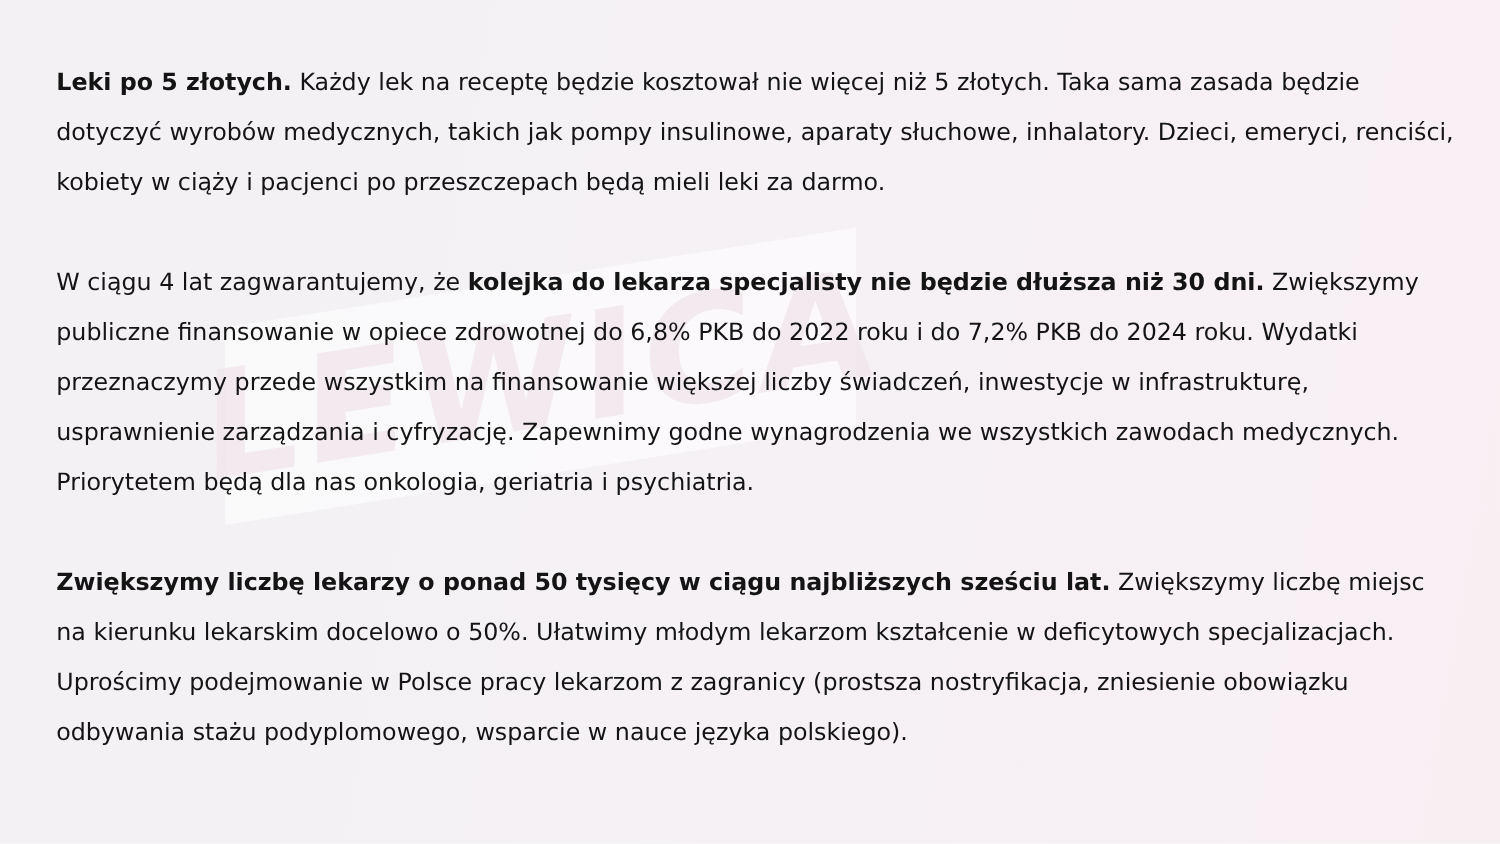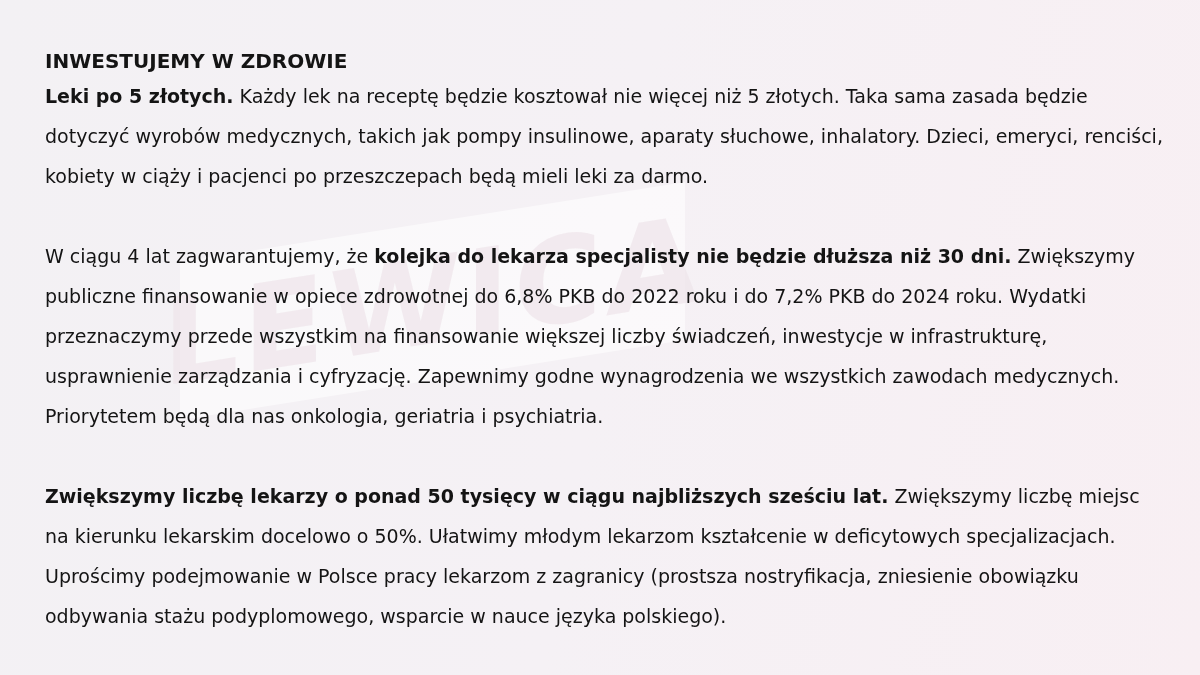--- a/index.html
+++ b/index.html
@@ -65,21 +65,20 @@
     }
     .b { font-weight: bold; }
   </style>
 </head>
 <body>
 
 <div class="watermark-band"></div>
 <div class="watermark-text">LEWICA</div>
 
 <div class="content">
-  <div class="heading">INWESTUJEMY W ZDROWIE</div>
 
   <p><span class="b">Leki po 5 złotych.</span><span> Każdy lek na receptę będzie kosztował nie więcej niż 5 złotych. Taka sama zasada będzie dotyczyć wyrobów medycznych, takich jak pompy insulinowe, aparaty słuchowe, inhalatory. Dzieci, emeryci, renciści, kobiety w ciąży i pacjenci po przeszczepach będą mieli leki za darmo.</span></p>
 
   <div class="para-gap"></div>
 
   <p><span>W ciągu 4 lat zagwarantujemy, że </span><span class="b">kolejka do lekarza specjalisty nie będzie dłuższa niż 30 dni.</span><span> Zwiększymy publiczne finansowanie w opiece zdrowotnej do 6,8% PKB do 2022 roku i do 7,2% PKB do 2024 roku. Wydatki przeznaczymy przede wszystkim na finansowanie większej liczby świadczeń, inwestycje w infrastrukturę, usprawnienie zarządzania i cyfryzację. Zapewnimy godne wynagrodzenia we wszystkich zawodach medycznych. Priorytetem będą dla nas onkologia, geriatria i psychiatria.</span></p>
 
   <div class="para-gap"></div>
 
   <p><span class="b">Zwiększymy liczbę lekarzy o ponad 50 tysięcy w ciągu najbliższych sześciu lat.</span><span> Zwiększymy liczbę miejsc na kierunku lekarskim docelowo o 50%. Ułatwimy młodym lekarzom kształcenie w deficytowych specjalizacjach. Uprościmy podejmowanie w Polsce pracy lekarzom z zagranicy (prostsza nostryfikacja, zniesienie obowiązku odbywania stażu podyplomowego, wsparcie w nauce języka polskiego).</span></p>

